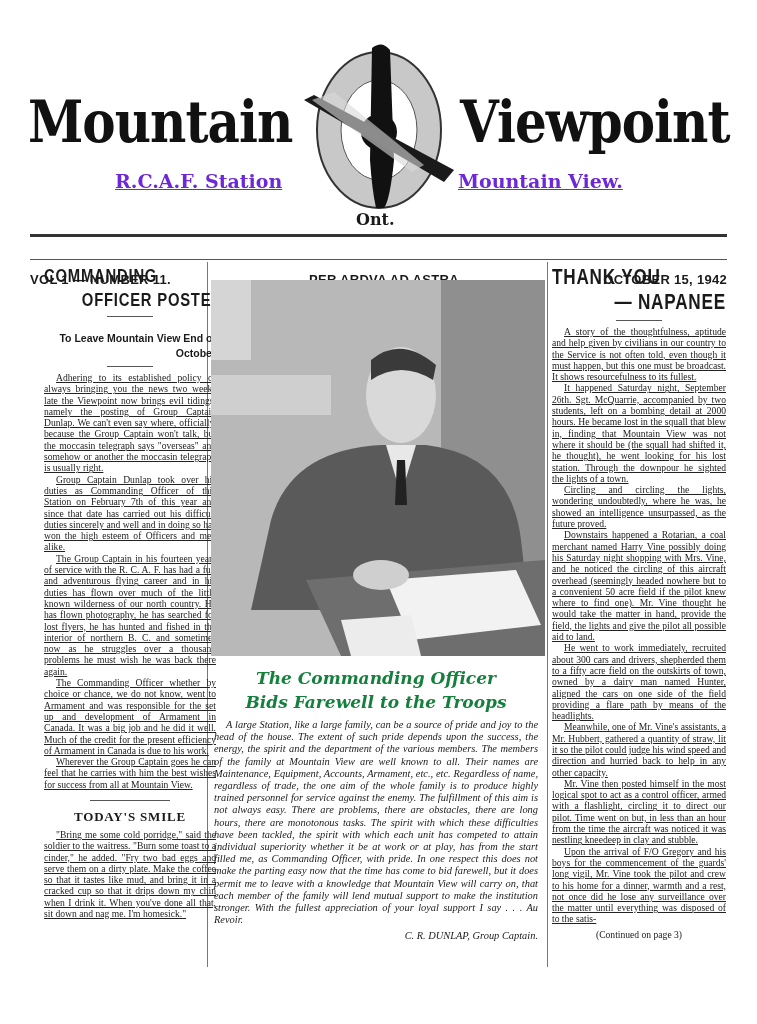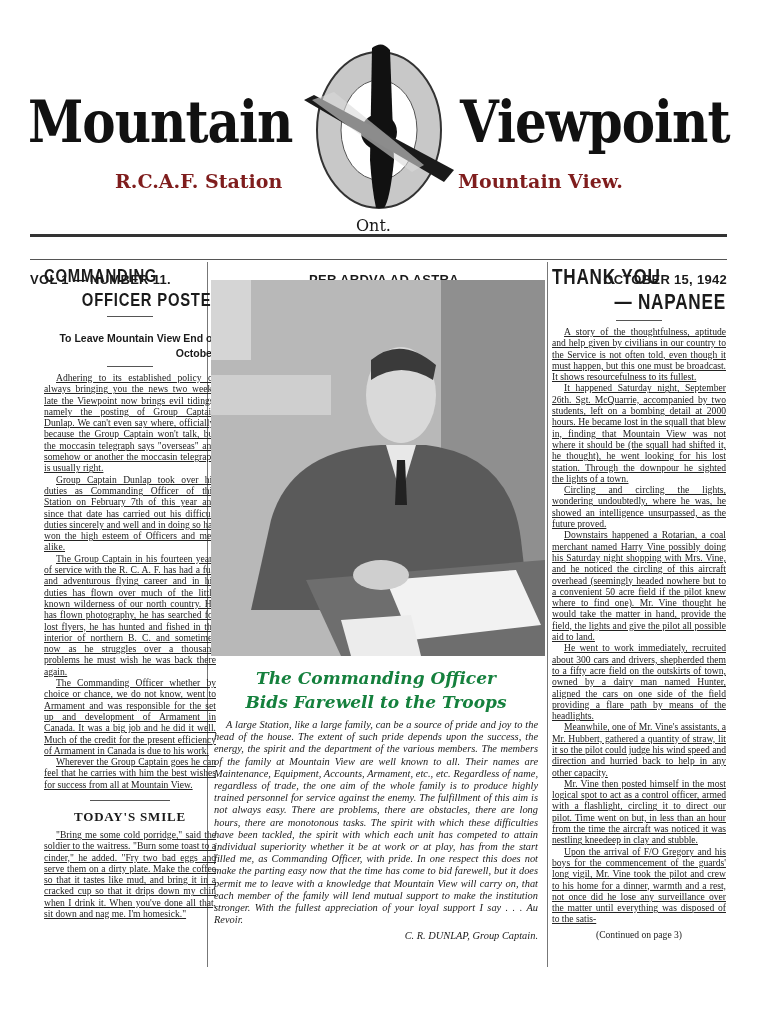--- a/index.html
+++ b/index.html
@@ -1,24 +1,24 @@
 <!DOCTYPE html>
 <html><head>
 <meta charset="utf-8">
 <style>
   html, body { margin: 0; padding: 0; background: #ffffff; }
   body { width: 757px; height: 1024px; position: relative; overflow: hidden; color: #1a1a1a; font-family: "Liberation Serif", serif; }
   .masthead { position: absolute; left: 0; top: 0; width: 757px; height: 196px; }
   .mast-title { position: absolute; top: 92px; font-family: "DejaVu Serif", serif; font-weight: bold; font-size: 50px; letter-spacing: -1px; color: #111; transform: scaleY(1.15); }
   .mast-left { left: 28px; }
   .mast-right { left: 460px; }
-  .mast-sub { position: absolute; top: 170px; font-family: "DejaVu Serif", serif; font-weight: bold; font-size: 19px; color: #7f1d1d; }
+  .mast-sub { position: absolute; top: 170px; font-family: "DejaVu Serif", serif; font-weight: bold; font-size: 19px; color: #6d28d9; text-decoration: underline; }
   .mast-sub-left { left: 115px; }
   .mast-sub-right { left: 458px; }
-  .mast-ont { position: absolute; left: 356px; top: 216px; font-family: "DejaVu Serif", serif; font-weight: normal; font-size: 16px; }
+  .mast-ont { position: absolute; left: 356px; top: 210px; font-family: "DejaVu Serif", serif; font-weight: bold; font-size: 16px; }
   .roundel { position: absolute; left: 294px; top: 40px; width: 170px; height: 170px; }
   .rule-thick { position: absolute; left: 30px; width: 697px; height: 3px; background: #333; }
   .rule-thin { position: absolute; left: 30px; width: 697px; height: 1px; background: #555; }
   .dateline { position: absolute; top: 240px; left: 30px; width: 697px; height: 16px; font-family: "Liberation Sans", sans-serif; font-weight: bold; font-size: 13px; letter-spacing: 0.3px; margin-top: 32px; }
   .dateline span { position: absolute; top: 0; }
   .col-divider { position: absolute; width: 1px; background: #777; }
   .col { position: absolute; top: 265px; }
   .col-left { left: 44px; width: 172px; }
   .col-right { left: 552px; width: 174px; }
   .hl-cond { font-family: "Liberation Sans", sans-serif; font-weight: bold; font-size: 19px; letter-spacing: 1px; transform: scaleX(0.78); transform-origin: left; white-space: nowrap; line-height: 22px; }

